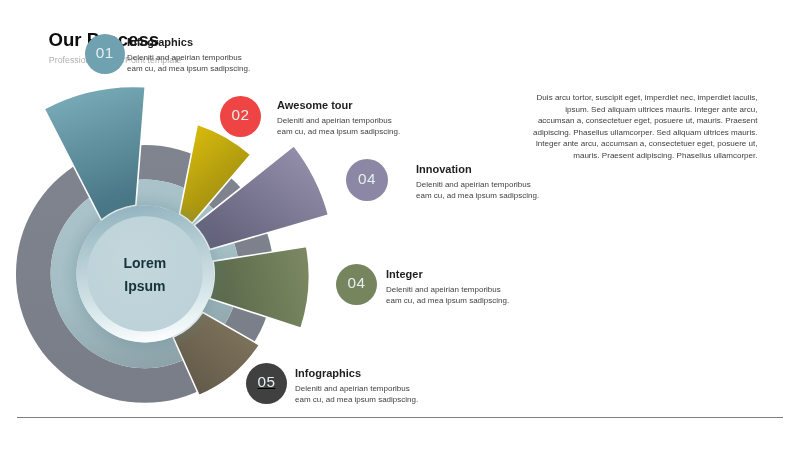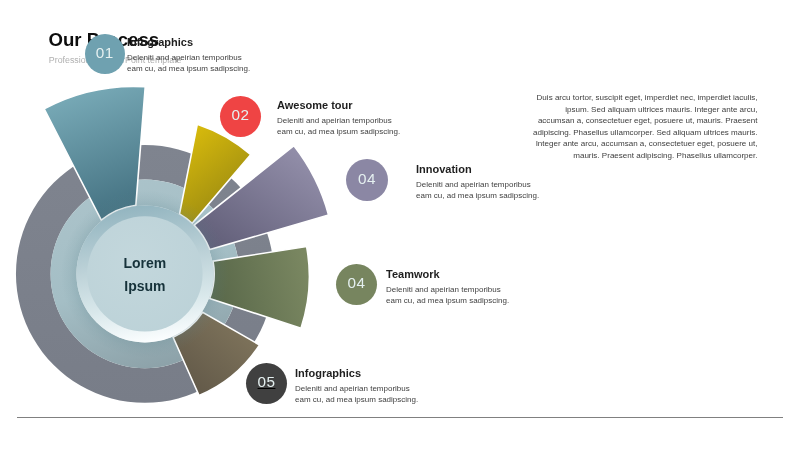--- a/index.html
+++ b/index.html
@@ -154,21 +154,21 @@
         <span>eam cu, ad mea ipsum sadipscing.</span>
       </div>
     </div>
   </div>
 
   <div class="item" id="item4">
     <div class="badge">
       <span class="badge-num">04</span>
     </div>
     <div class="item-text">
-      <div class="item-title">Teamwork</div>
+      <div class="item-title">Integer</div>
       <div class="item-desc">
         <span>Deleniti  and apeirian temporibus</span><br>
         <span>eam cu, ad mea ipsum sadipscing.</span>
       </div>
     </div>
   </div>
 
   <div class="item" id="item5">
     <div class="badge">
       <span class="badge-num">05</span>

